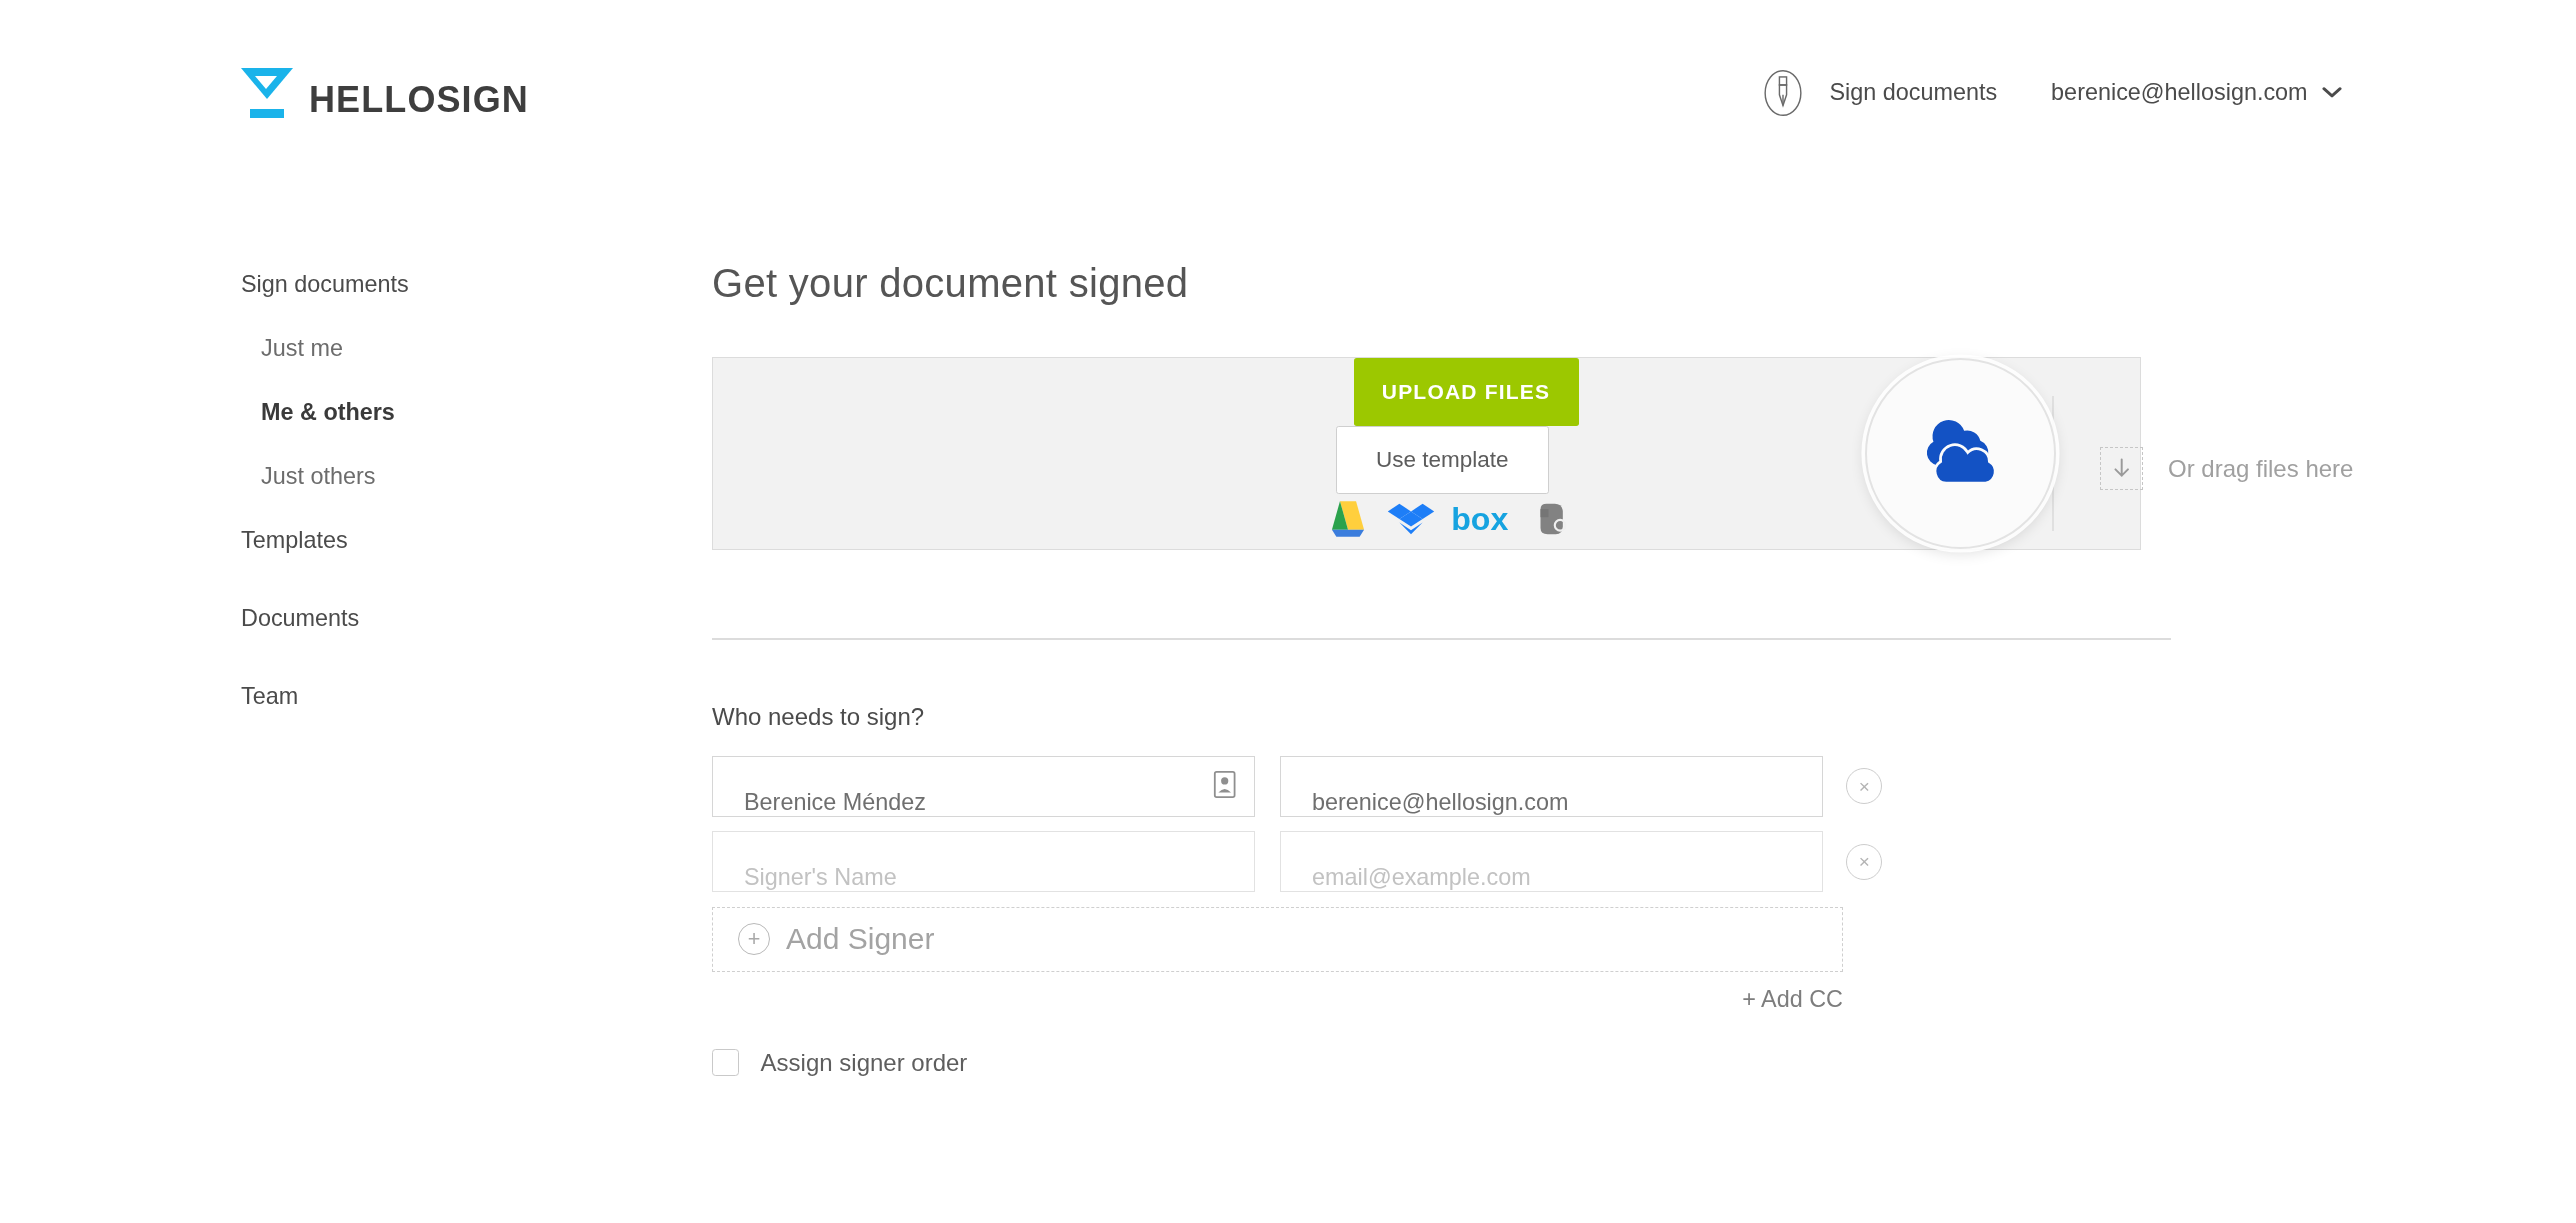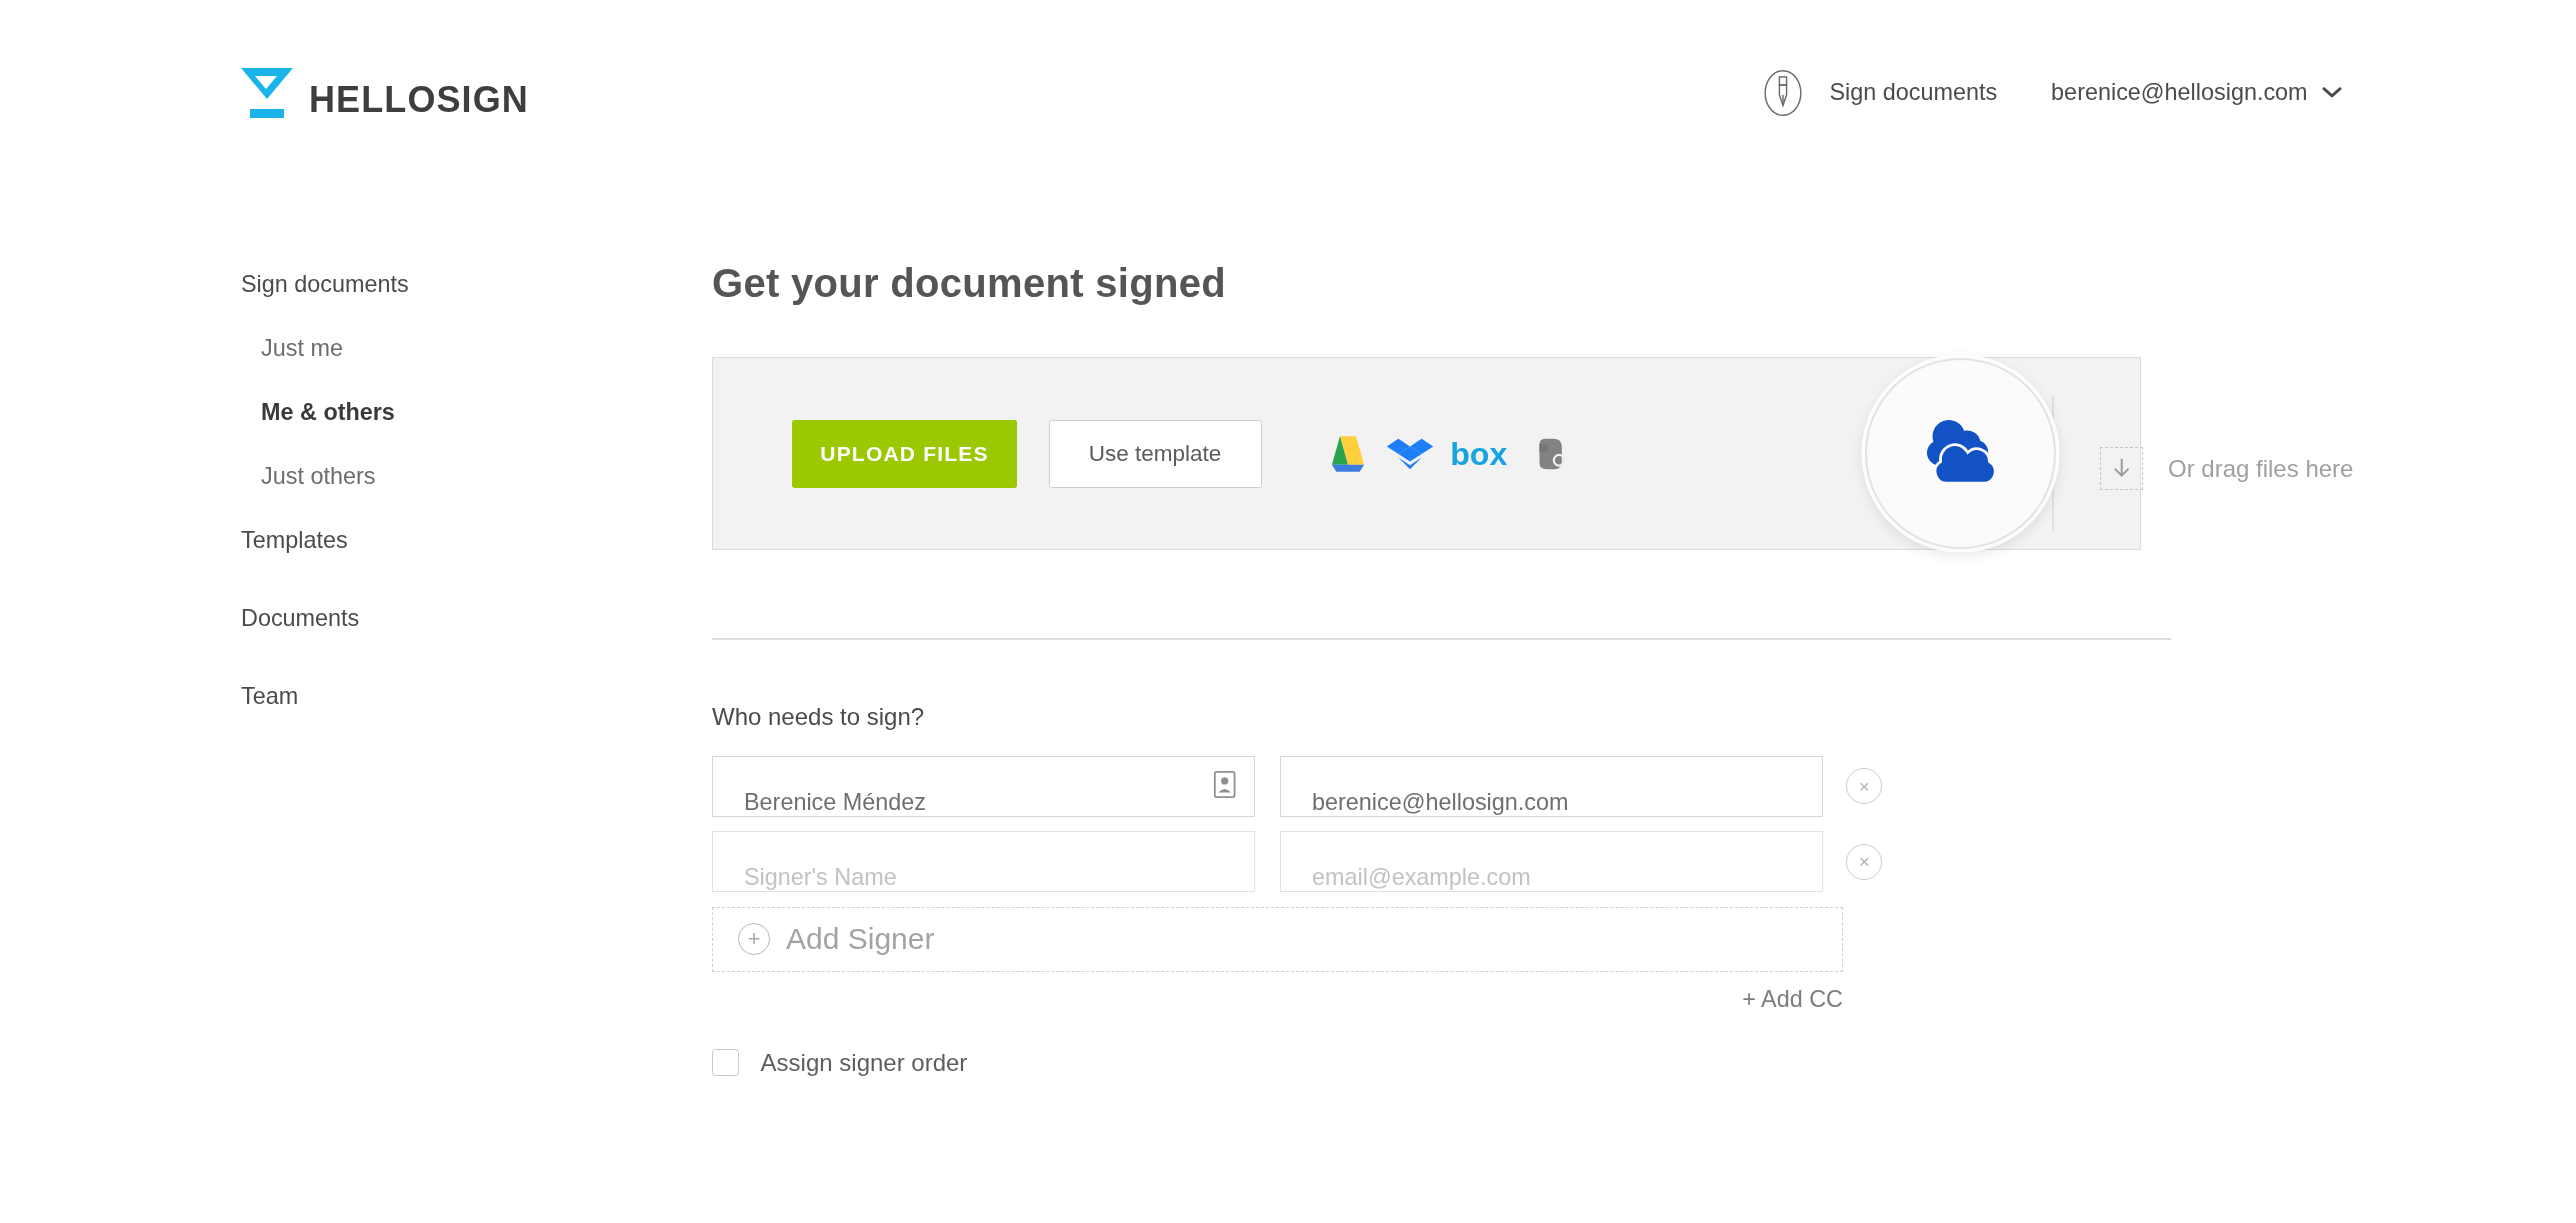--- a/index.html
+++ b/index.html
@@ -55,31 +55,31 @@
   .side-item { font-size: 23.4px; color: #4b4b4b; line-height: 1.2; white-space: nowrap; }
   .side-item.top { margin-bottom: 36px; }
   .side-item.sub { padding-left: 20px; color: #6c6c6c; margin-bottom: 36px; }
   .side-item.sub.active { font-weight: bold; color: #3a3a3a; }
   .side-item.group { margin-bottom: 50px; }
   .side-item.group.last { margin-bottom: 0; }
 
   
   .main { position: absolute; left: 712px; top: 261px; width: 1477px; }
   .page-title {
-    font-size: 40px; font-weight: 700; color: #555555;
+    font-size: 40px; font-weight: 400; color: #555555;
     letter-spacing: 0.3px; margin: 0 0 52px 0; line-height: 1.1;
   }
 
   
   .upload-panel {
     position: relative;
     width: 1429px; height: 193px;
     background: #f2f2f2;
     border: 0.9px solid #dcdcdc;
-    display: flex; align-items: center;
+    display: flex; align-items: center; flex-direction: column;
   }
   .btn-upload {
     margin-left: 79px;
     background: #9cc800;
     color: #ffffff;
     font-size: 21px; font-weight: bold; letter-spacing: 1.2px;
     width: 225px; height: 68px;
     border: none; border-radius: 2.7px;
     display: flex; align-items: center; justify-content: center;
     cursor: pointer;

